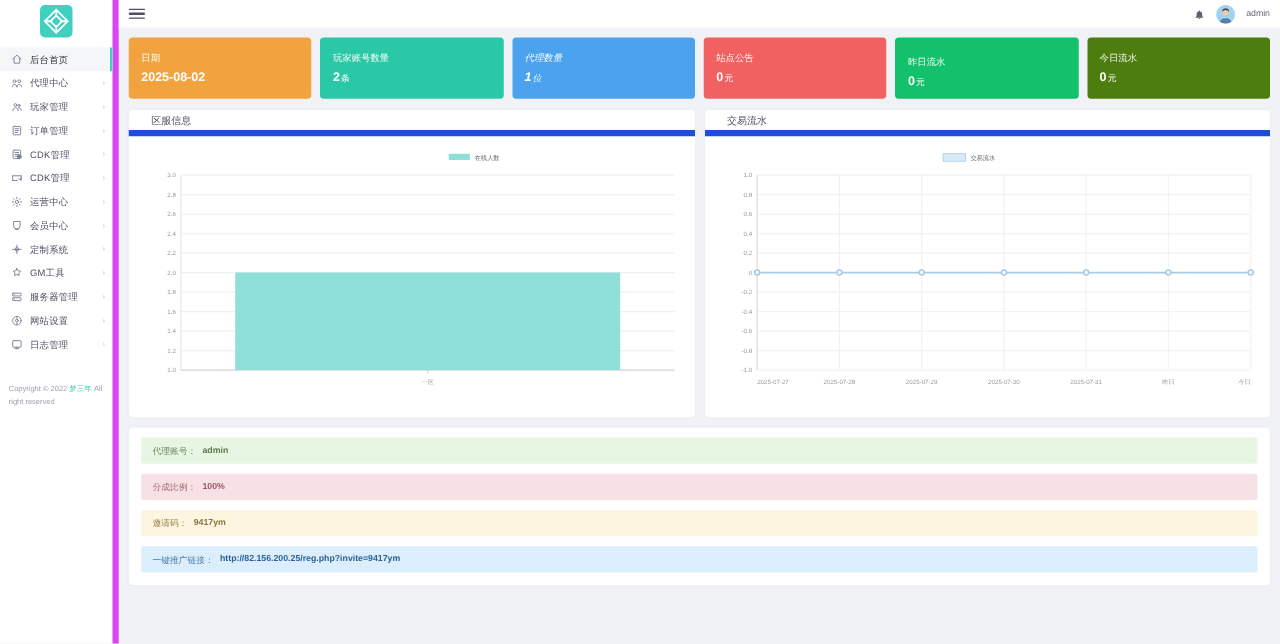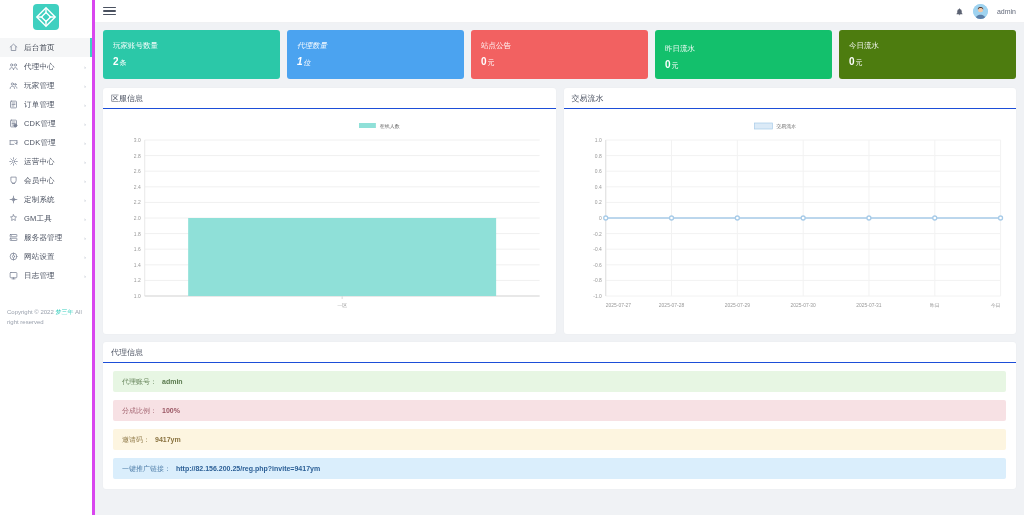--- a/index.html
+++ b/index.html
@@ -10,21 +10,21 @@
     font-size: 12px;
     color: #333;
   }
   .app { display: flex; width: 1024px; height: 515px; }
 
   
   .sidebar {
     width: 95px; min-width: 95px; height: 515px;
     background: #ffffff;
     display: flex; flex-direction: column;
-    border-right: 3px solid #d946ef;
+    border-right: 5px solid #d946ef;
   }
   .logo-wrap { height: 34px; display: flex; align-items: center; justify-content: center; }
   .logo {
     width: 26px; height: 26px; background: #3fd0c0;
     border-radius: 4px;
     display: flex; align-items: center; justify-content: center;
   }
   .logo svg { display: block; }
   .nav { padding-top: 4px; }
   .nav-item {
@@ -106,22 +106,22 @@
   .card-value .unit { font-size: 7px; font-weight: normal; margin-left: 1px; }
 
   
   .row { display: flex; gap: 8px; }
   .panel {
     flex: 1; background: #fff; border-radius: 3px; min-width: 0;
     box-shadow: 0 0 2px rgba(0,0,0,.04);
   }
   .panel-head {
     height: 21px; display: flex; align-items: center;
-    padding: 0 8px; font-size: 8px; color: #4a5160;
-    border-bottom: 1px solid #1d4ed8;
+    padding: 0 18px; font-size: 8px; color: #4a5160;
+    border-bottom: 5px solid #1d4ed8;
   }
   .panel-body { padding: 5px 8px 6px 8px; }
 
   
   .chart { position: relative; width: 100%; height: 214px; }
   .chart svg { display: block; width: 100%; height: 100%; }
   .axis-txt { font-size: 5px; fill: #999; font-family: "Liberation Sans", sans-serif; }
   .legend-txt { font-size: 5px; fill: #666; font-family: "Liberation Sans", sans-serif; }
 
   
@@ -326,20 +326,24 @@
             </svg>
         </span>
         <span class="user-name">admin</span>
       </div>
     </div>
 
 
     <div class="content">
 
       <div class="cards" id="cards-row">
+          <div class="card" style="background: rgb(242, 163, 63);">
+            <div class="card-title">日期</div>
+            <div class="card-value"><span>2025-08-02</span><span class="unit"></span></div>
+          </div>
           <div class="card" style="background: rgb(43, 200, 168);">
             <div class="card-title">玩家账号数量</div>
             <div class="card-value"><span>2</span><span class="unit">条</span></div>
           </div>
           <div class="card" style="background: rgb(75, 163, 240); font-style: italic;">
             <div class="card-title">代理数量</div>
             <div class="card-value"><span>1</span><span class="unit">位</span></div>
           </div>
           <div class="card" style="background: rgb(242, 97, 97);">
             <div class="card-title">站点公告</div>
@@ -450,21 +454,20 @@
                   <text class="legend-txt" x="206" y="14">交易流水</text>
                 </svg>
             </div>
           </div>
         </section>
       </div>
 
       <div class="row" style="margin-top:8px;">
 
         <section class="panel">
-          <div class="panel-head">代理信息</div>
           <div class="info-body" id="agent-rows">
               <div class="info-row r-green">
                 <span class="lbl">代理账号：</span>
                 <span class="val">admin</span>
               </div>
               <div class="info-row r-red">
                 <span class="lbl">分成比例：</span>
                 <span class="val">100%</span>
               </div>
               <div class="info-row r-yellow">

